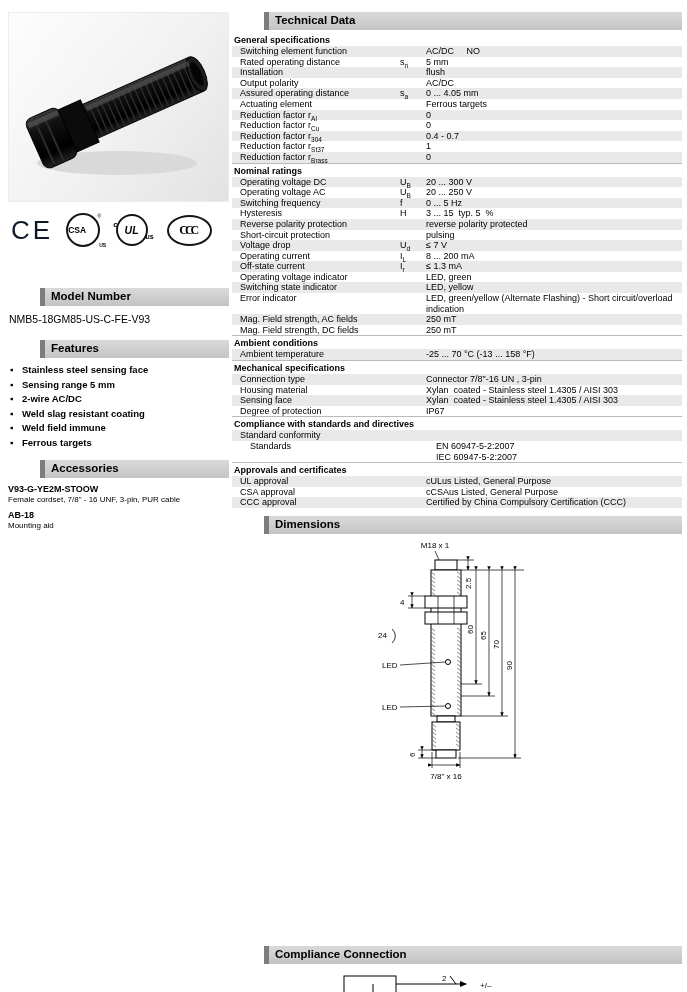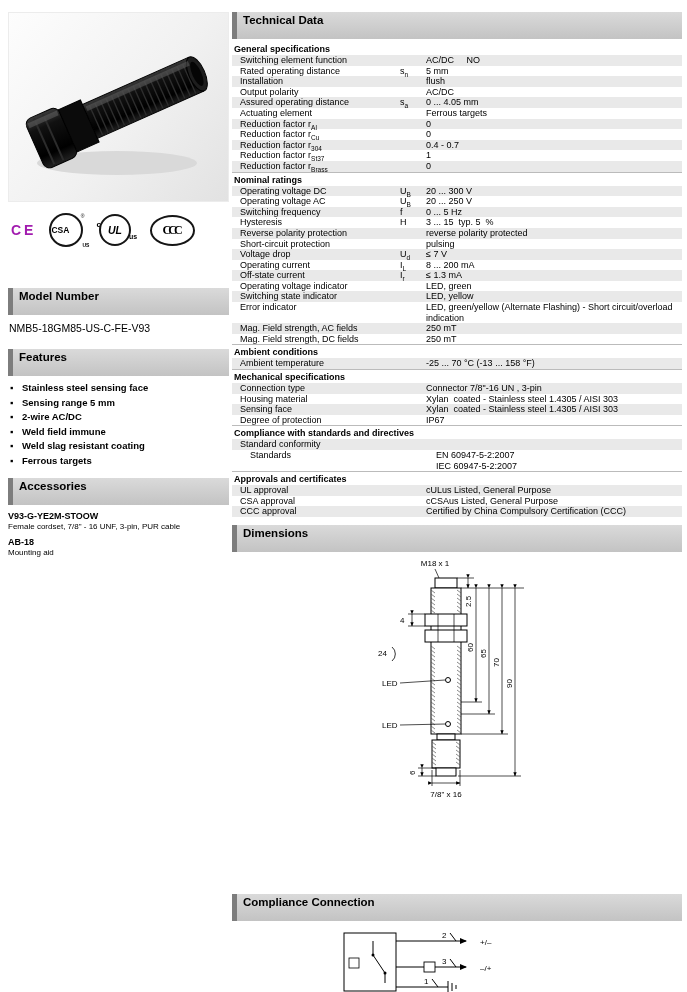--- a/index.html
+++ b/index.html
@@ -1,24 +1,24 @@
 <!DOCTYPE html>
 <html><head>
 <meta charset="utf-8">
 <style>
   html,body{margin:0;padding:0;background:#fff;}
   body{width:687px;height:992px;position:relative;font-family:"Liberation Sans",sans-serif;color:#000;overflow:hidden;}
   .page{position:absolute;inset:0;background:#fff;}
   .left-col{position:absolute;left:8px;top:12px;width:221px;}
   .right-col{position:absolute;left:232px;top:12px;width:450px;}
-  .bar{background:linear-gradient(#dadada,#c3c3c3);border-left:5px solid #7d7d7d;font-weight:bold;font-size:11.5px;line-height:13px;padding:2px 6px 12px;}
+  .bar{background:linear-gradient(#dadada,#c3c3c3);border-left:5px solid #7d7d7d;font-weight:bold;font-size:11.5px;line-height:13px;padding:2px 6px 3px;margin-left:32px;}
   
   .photo{height:188px;position:relative;background:linear-gradient(130deg,#fdfdfd 0%,#f1f1f1 55%,#e2e2e2 100%);border:1px solid #ececec;}
   .logos{height:44px;margin-top:6px;display:flex;align-items:center;gap:13px;padding-left:3px;}
-  .ce-mark{font-size:14px;letter-spacing:3px;color:#a21caf;font-weight:700;}
+  .ce-mark{font-size:26px;letter-spacing:3px;color:#0f172a;font-weight:400;}
   .round-logo{width:30px;height:30px;border:2.5px solid #151515;border-radius:50%;display:flex;align-items:center;justify-content:flex-start;font-weight:bold;font-size:8.5px;position:relative;}
   .round-logo .reg{position:absolute;font-size:5px;right:-3px;top:-2px;font-weight:normal;}
   .round-logo .cus{position:absolute;font-size:5px;right:-8px;bottom:-3px;font-weight:bold;}
   .ul-wrap{display:flex;align-items:center;}
   .ul-c{font-size:8px;font-weight:bold;margin-right:-2px;margin-top:-12px;}
   .ul-us{font-size:7px;font-weight:bold;margin-left:-2px;margin-bottom:-12px;}
   .ul-circle{width:28px;height:28px;border:2px solid #151515;border-radius:50%;display:flex;align-items:center;justify-content:center;font-weight:bold;font-style:italic;font-size:10.5px;}
   .ccc-logo{width:38px;height:27px;border:2px solid #151515;border-radius:50%;display:flex;align-items:center;justify-content:center;font-family:"Liberation Serif",serif;font-weight:bold;font-size:12px;letter-spacing:-3px;padding-right:3px;}
   .model-bar{margin-top:36px;}
   .model-number{font-weight:normal;font-size:10.5px;margin:7px 0 0 1px;}
@@ -34,21 +34,21 @@
   .section-title{font-weight:bold;font-size:9px;line-height:12px;padding:1px 0 0 2px;border-top:1px solid #bbb;}
   .section-title:first-child{border-top:none;}
   .trow{display:flex;font-size:9px;line-height:10.6px;}
   .trow.alt{background:#e9e9e9;}
   .tlabel{width:160px;padding-left:8px;flex:none;}
   .tsym{width:26px;flex:none;}
   .tval{flex:1;white-space:pre-wrap;}
   sub{font-size:6.5px;line-height:0;}
   
   .dims-bar{margin-top:8px;}
-  .dims-area{height:342px;position:relative;}
+  .dims-area{height:412px;position:relative;}
   .elec-area{height:84px;position:relative;}
   .footer-bar{margin-top:4px;height:11px;background:#121212;}
   svg{display:block;}
   svg text{font-family:"Liberation Sans",sans-serif;font-size:8px;fill:#000;}
   .dim-line{stroke:#000;stroke-width:0.7;}
   .part{fill:#fff;stroke:#000;stroke-width:1;}
   .tickgrp line{stroke:#555;stroke-width:0.7;}
   .wire{stroke:#000;stroke-width:1;fill:none;}
 </style>
 </head>
@@ -119,22 +119,22 @@
     </div>
 
     <div class="bar model-bar">Model Number</div>
     <div class="model-number">NMB5-18GM85-US-C-FE-V93</div>
 
     <div class="bar features-bar">Features</div>
     <div class="features-list" id="features-list">
         <div class="feature-item">Stainless steel sensing face</div>
         <div class="feature-item">Sensing range 5 mm</div>
         <div class="feature-item">2-wire AC/DC</div>
+        <div class="feature-item">Weld slag resistant coating</div>
         <div class="feature-item">Weld field immune</div>
-        <div class="feature-item">Weld slag resistant coating</div>
         <div class="feature-item">Ferrous targets</div>
       </div>
 
     <div class="bar accessories-bar">Accessories</div>
     <div id="accessories-list">
         <div class="acc-name">V93-G-YE2M-STOOW</div>
         <div class="acc-desc">Female cordset, 7/8" - 16 UNF, 3-pin, PUR cable</div>
         <div class="acc-name">AB-18</div>
         <div class="acc-desc">Mounting aid</div>
       </div>

